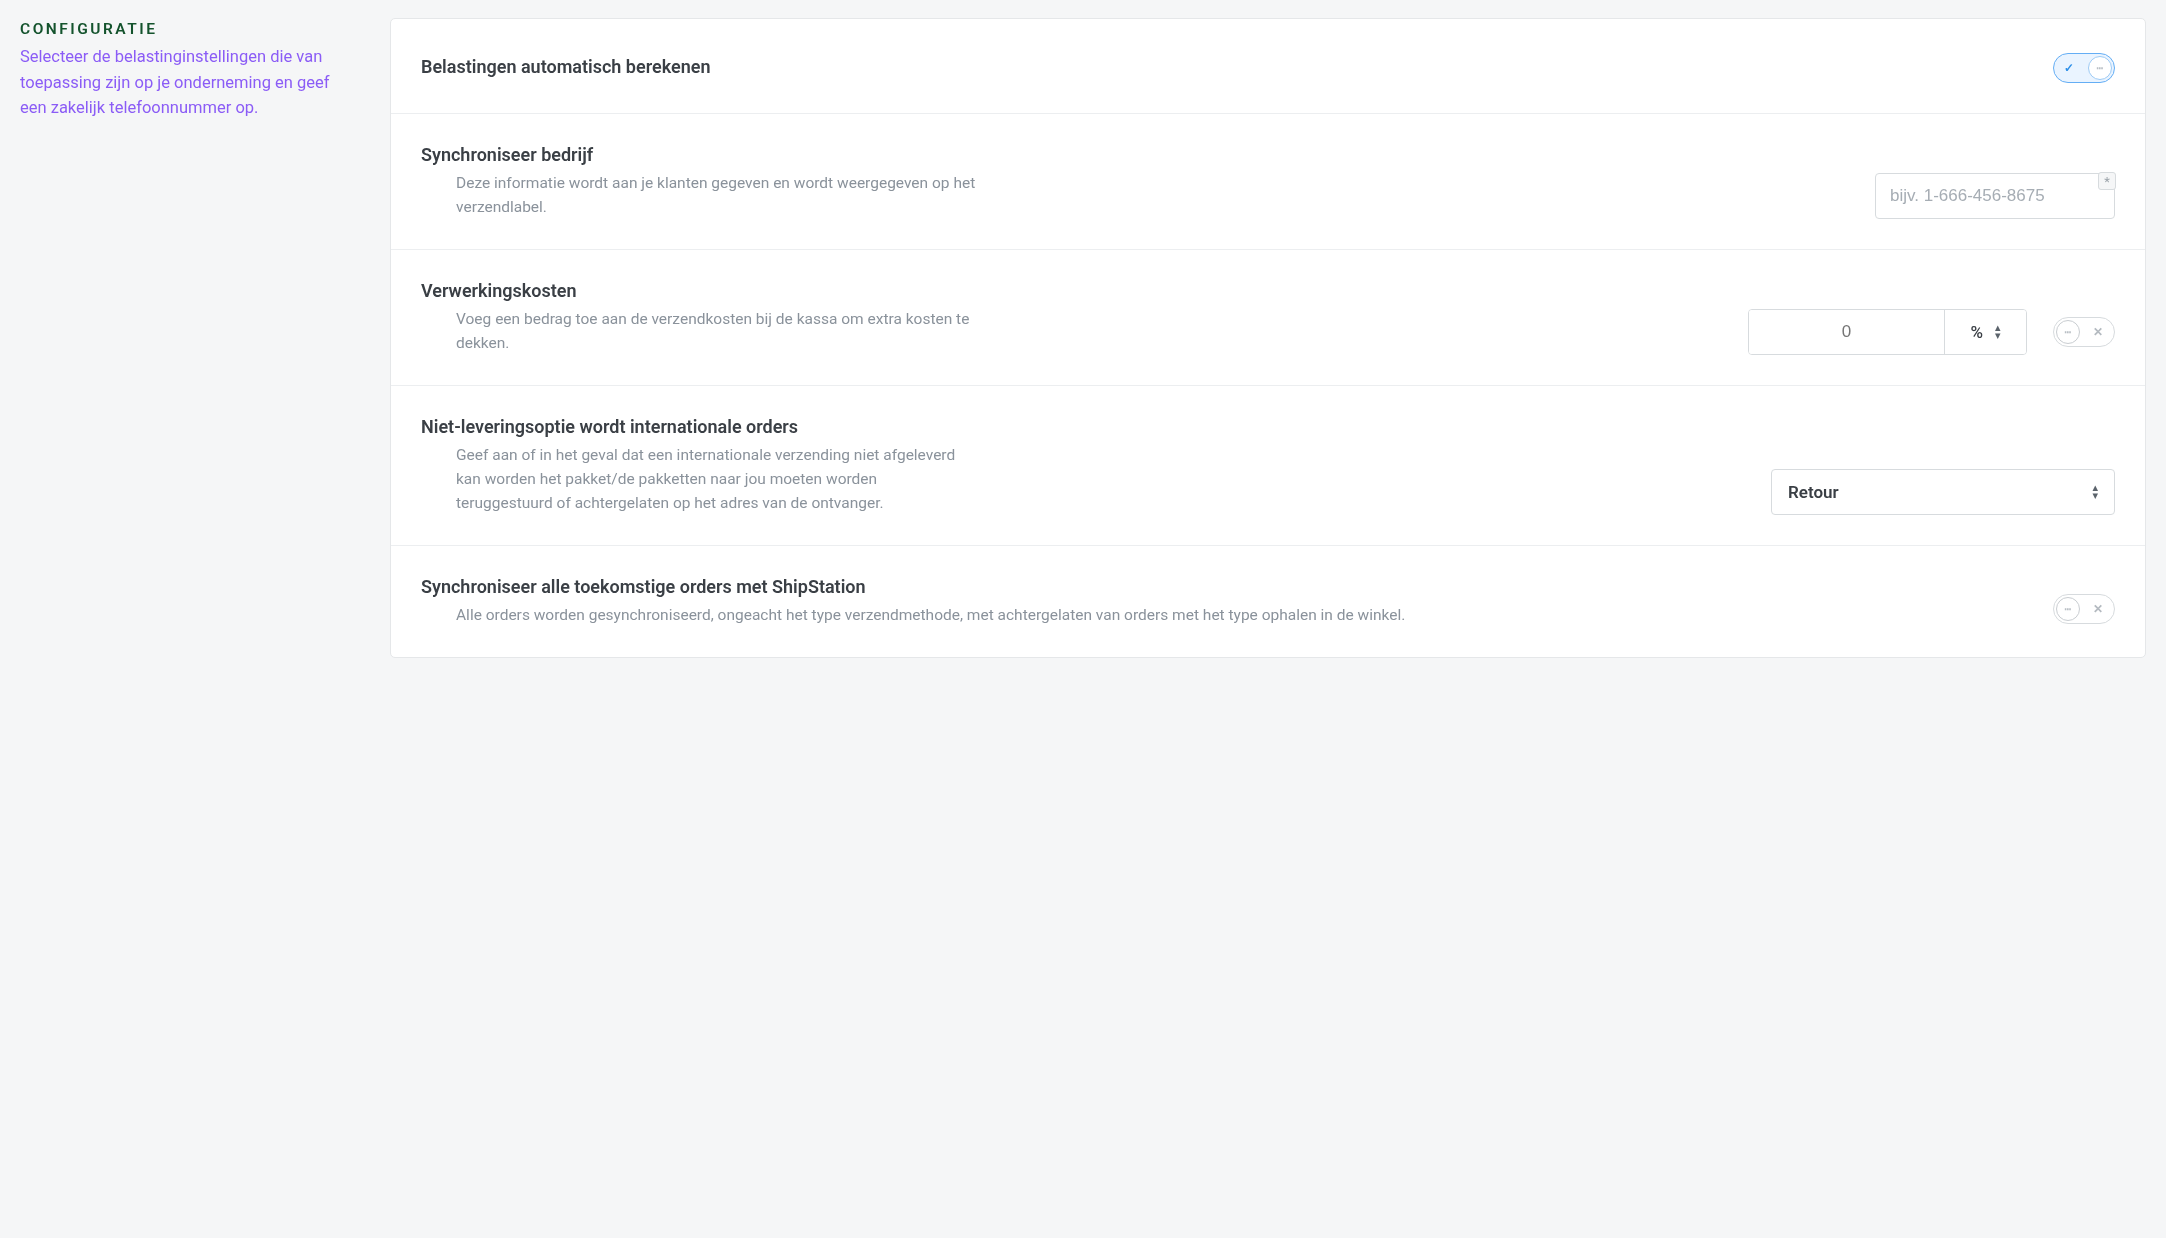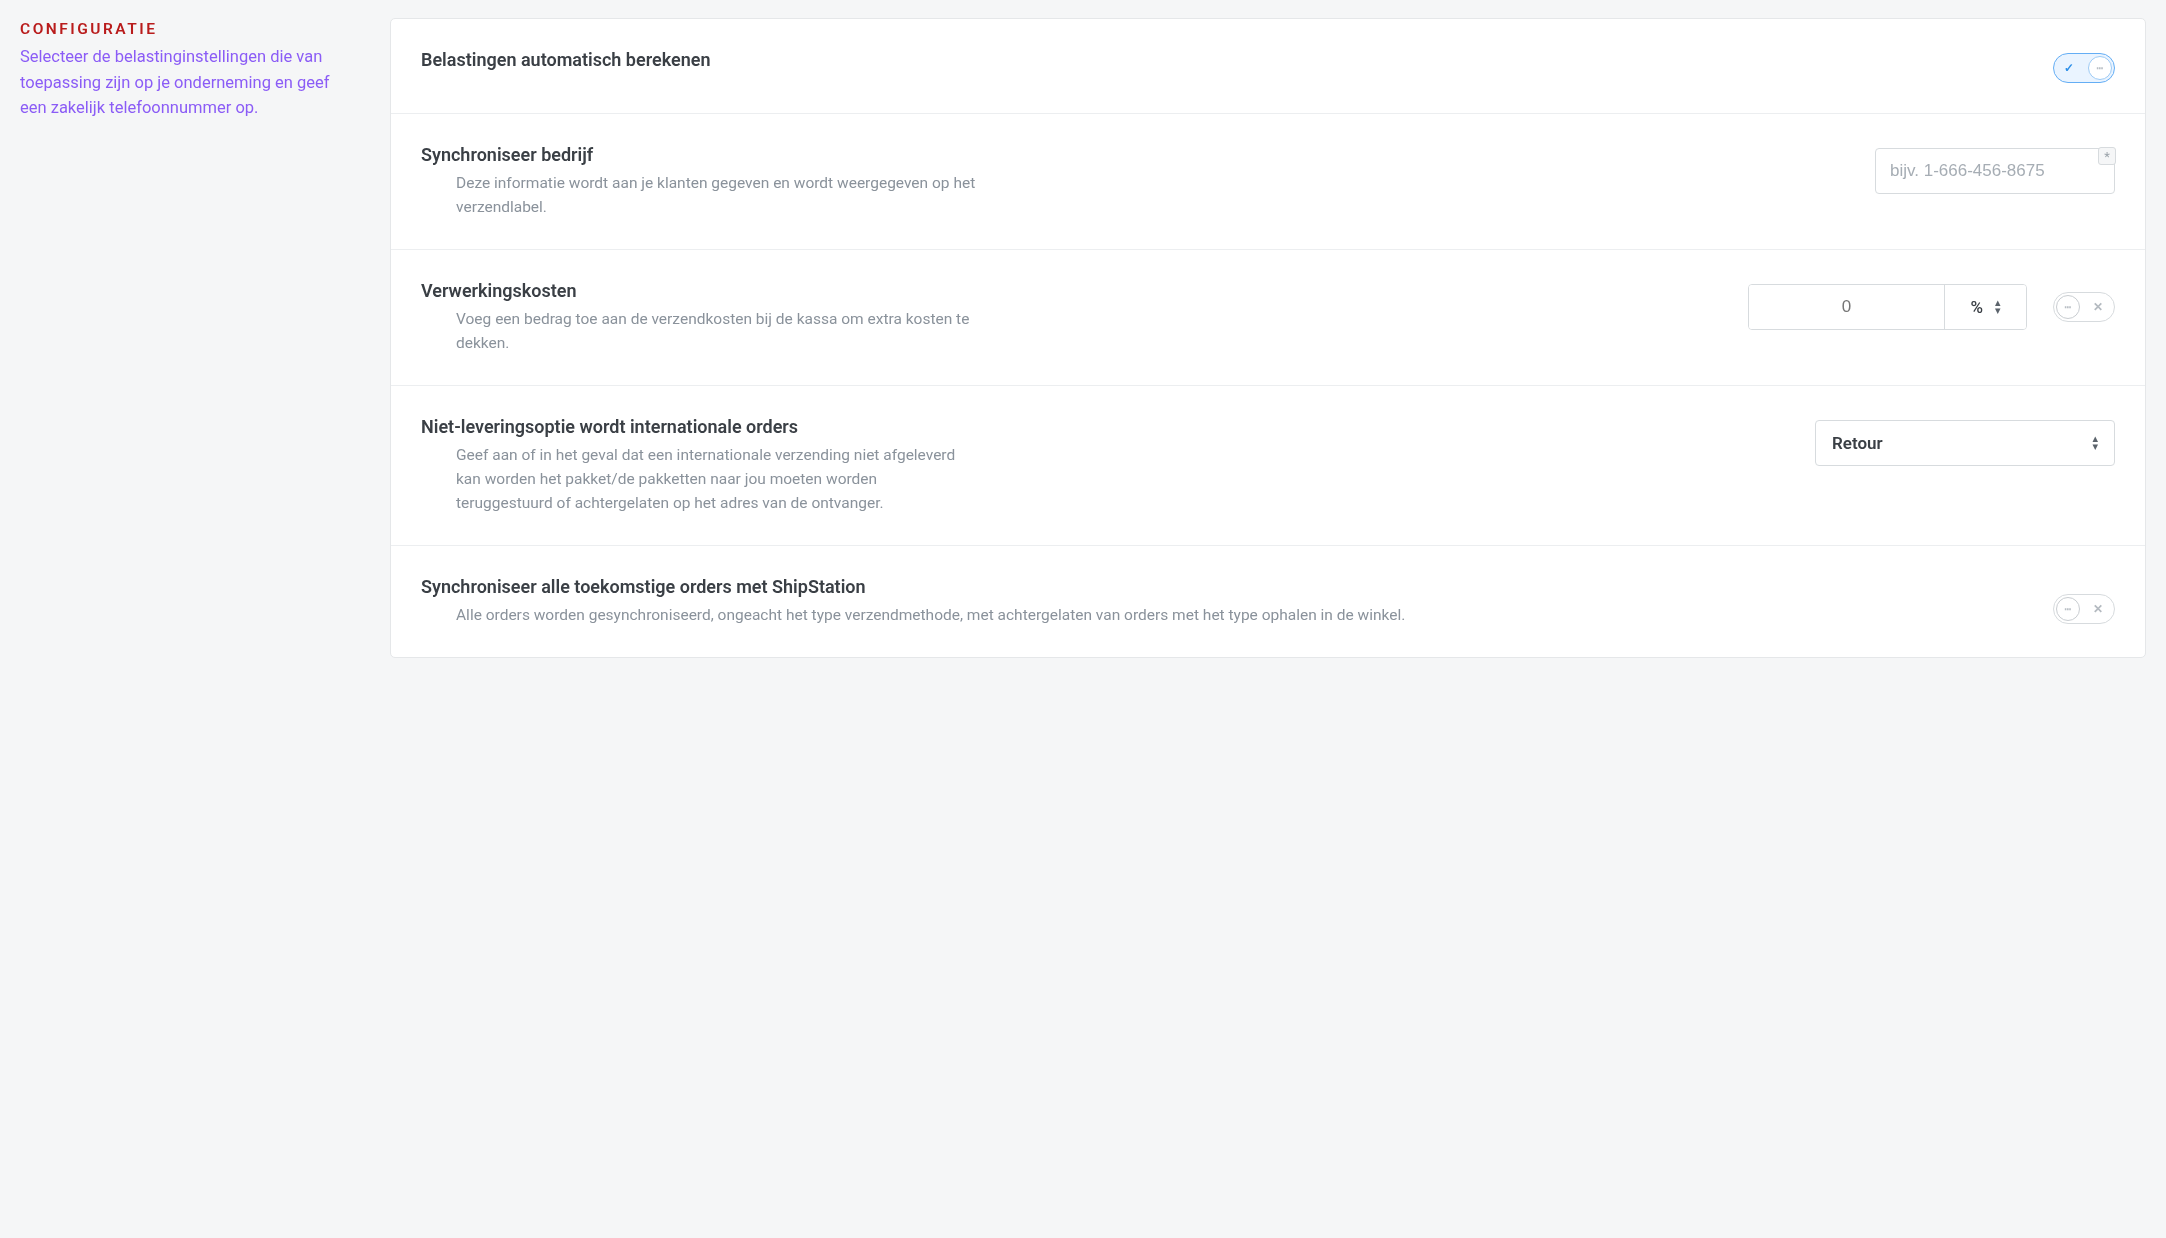--- a/index.html
+++ b/index.html
@@ -14,37 +14,37 @@
   .sidebar {
     width: 370px;
     padding-right: 30px;
     padding-top: 2px;
   }
   .sidebar-title {
     font-size: 15.5px;
     font-weight: 600;
     letter-spacing: 2.5px;
     text-transform: uppercase;
-    color: #b91c1c;
+    color: #14532d;
     margin-bottom: 6px;
   }
   .sidebar-desc {
     font-size: 16.5px;
     line-height: 1.55;
     color: #8b5cf6;
   }
   .panel {
     flex: 1;
     background: #fff;
     border: 1px solid #e5e7e9;
     border-radius: 5px;
   }
   .row {
     display: flex;
-    align-items: flex-start;
+    align-items: flex-end;
     padding: 30px 30px;
     border-bottom: 1px solid #eceef0;
   }
   .row:last-child { border-bottom: none; }
   .row-text { flex: 1; padding-right: 30px; }
   .row-title {
     font-size: 18px;
     font-weight: 600;
     color: #3a3f45;
     margin-bottom: 6px;
@@ -164,21 +164,21 @@
     gap:12px;
     font-size: 17px;
     color:#3a3f45;
     font-weight:500;
     cursor:pointer;
   }
   .sel-caret { font-size:11px; color:#5b636b; line-height:0.7; display:flex; flex-direction:column; }
 
   
   .dropdown {
-    width: 300px;
+    width: 344px;
     height: 46px;
     border: 1px solid #d7dbde;
     border-radius: 4px;
     background:#fff;
     display:flex;
     align-items:center;
     justify-content:space-between;
     padding: 8px 16px;
     cursor:pointer;
   }

